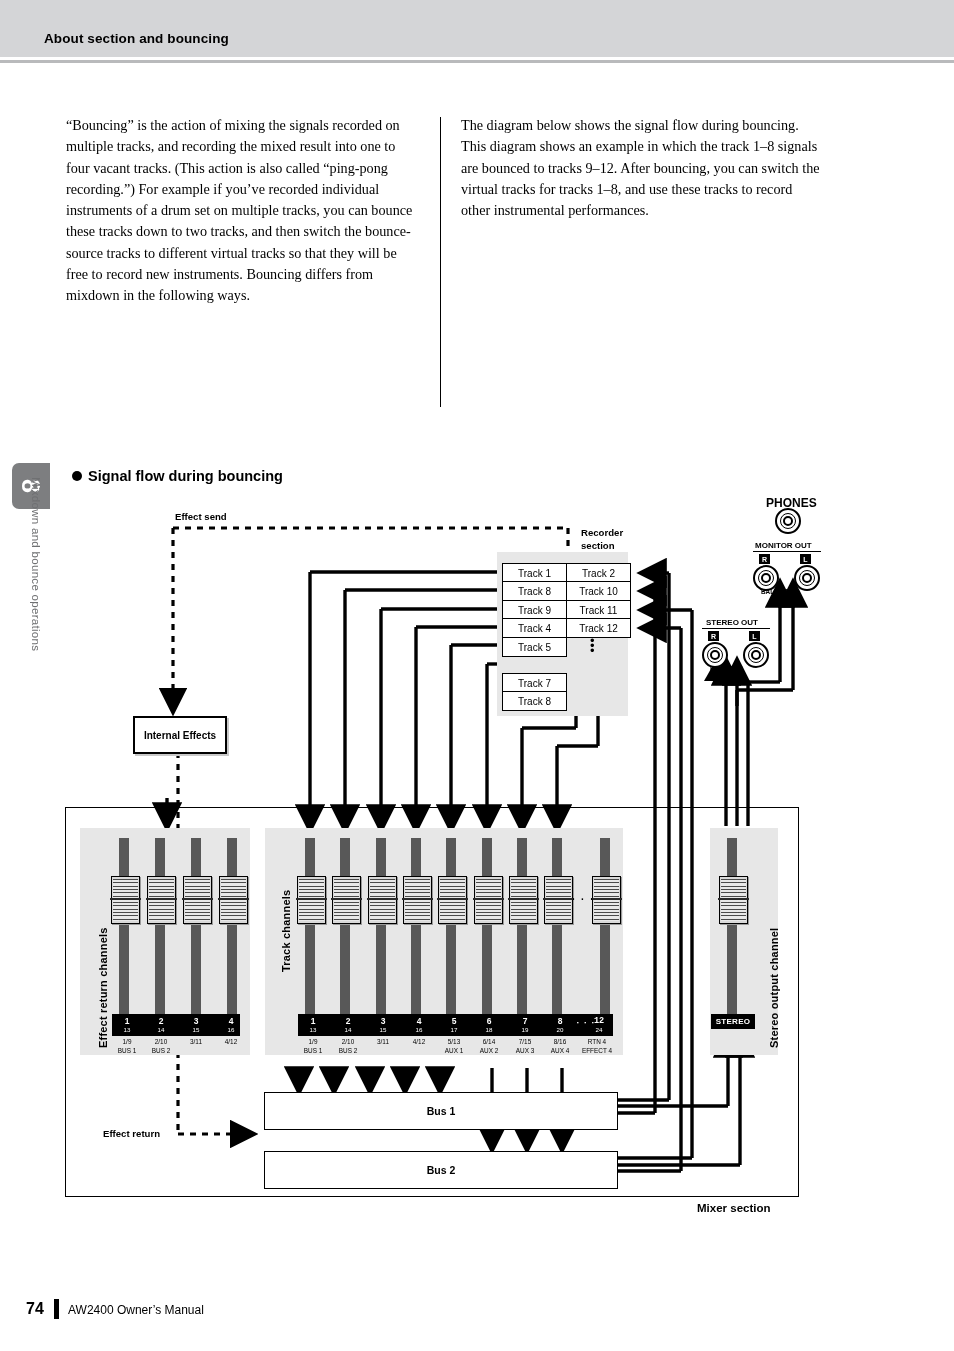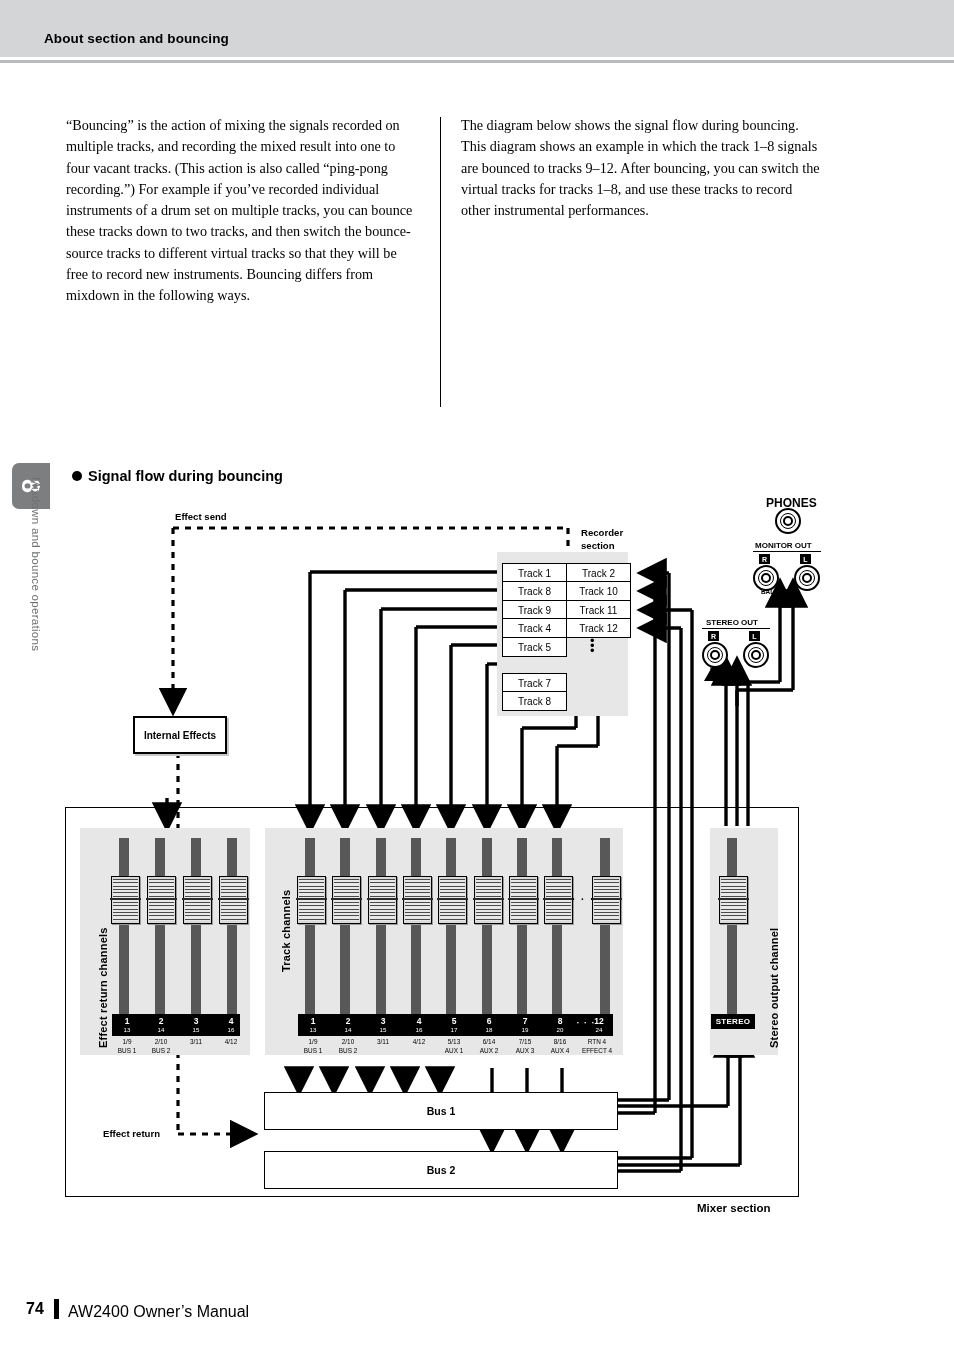--- a/index.html
+++ b/index.html
@@ -83,21 +83,21 @@
               border:2px solid #000;background:#fff;}
   .rl-tag{position:absolute;background:#000;color:#fff;font-size:7px;font-weight:bold;width:11px;
           height:10px;display:flex;align-items:center;justify-content:center;}
   .grp-rule{position:absolute;height:1.4px;background:#000;}
 
   .mixer-section-lbl{position:absolute;left:697px;top:1202px;font-size:11.5px;font-weight:bold;}
 
   
   .ft-num{position:absolute;left:26px;top:1300px;font-size:16px;font-weight:bold;}
   .ft-bar{position:absolute;left:54px;top:1299px;width:5px;height:20px;background:#000;}
-  .ft-txt{position:absolute;left:68px;top:1303px;font-size:16px;}
+  .ft-txt{position:absolute;left:68px;top:1303px;font-size:12px;}
 </style>
 </head>
 <body>
 
 <div class="page">
 
   <div class="hdr-band"></div>
   <div class="hdr-rule"></div>
   <div class="hdr-title">About section and bouncing</div>
 
@@ -345,21 +345,21 @@
     <div class="n2" style="left:106px;width:30px;">16</div>
     <div class="n1" style="left:141px;width:30px;">5</div>
     <div class="n2" style="left:141px;width:30px;">17</div>
     <div class="n1" style="left:176px;width:30px;">6</div>
     <div class="n2" style="left:176px;width:30px;">18</div>
     <div class="n1" style="left:212px;width:30px;">7</div>
     <div class="n2" style="left:212px;width:30px;">19</div>
     <div class="n1" style="left:247px;width:30px;">8</div>
     <div class="n2" style="left:247px;width:30px;">20</div>
     <div class="dots" style="left:276px;width:24px;text-align:center;">· · ·</div>
-    <div class="n1" style="left:286px;width:30px;">12</div>
+    <div class="n1" style="left:286px;width:30px;font-family:Liberation Mono, monospace;">12</div>
     <div class="n2" style="left:286px;width:30px;">24</div>
   </div>
 
   <div class="subl" style="left:298px;top:1038px;width:30px;">1/9</div>
   <div class="subl" style="left:298px;top:1047px;width:30px;">BUS 1</div>
   <div class="subl" style="left:333px;top:1038px;width:30px;">2/10</div>
   <div class="subl" style="left:333px;top:1047px;width:30px;">BUS 2</div>
   <div class="subl" style="left:368px;top:1038px;width:30px;">3/11</div>
   <div class="subl" style="left:404px;top:1038px;width:30px;">4/12</div>
   <div class="subl" style="left:439px;top:1038px;width:30px;">5/13</div>

